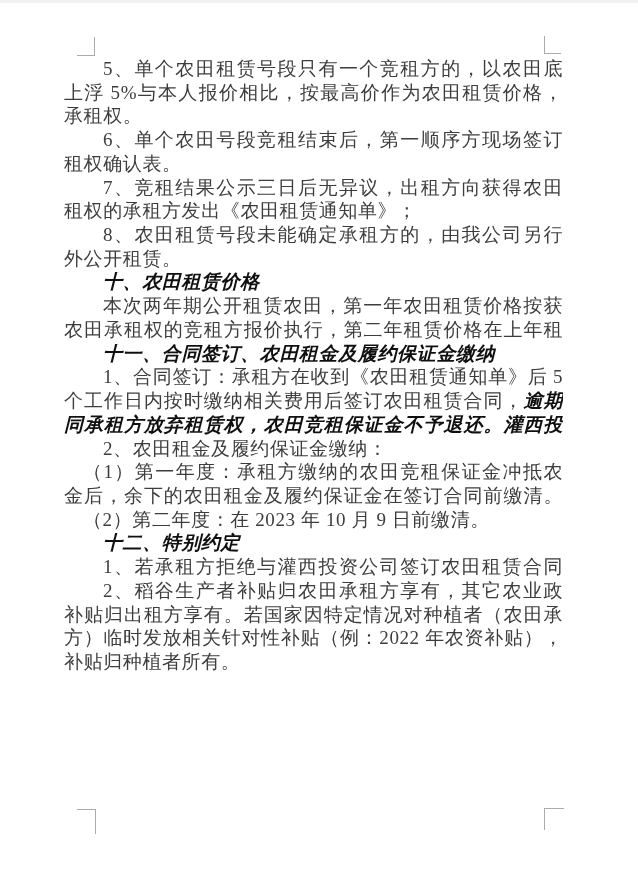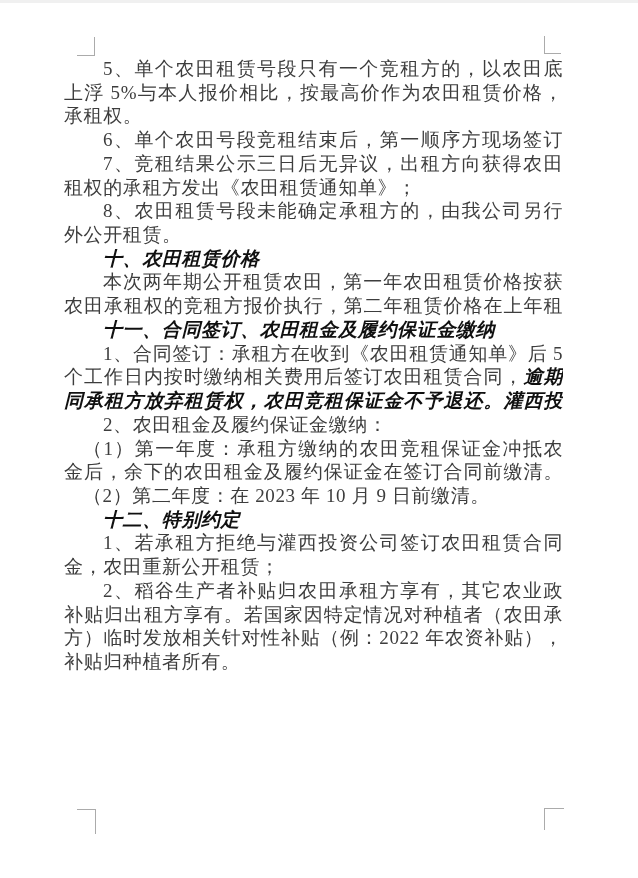--- a/index.html
+++ b/index.html
@@ -69,20 +69,21 @@
   <div class="crop-mark br"></div>
 
   <div class="text-body">
       <div class="para">
         <div class="line j" style="padding-left: 39px;"><span class="run">5、单个农田租赁号段只有一个竞租方的，以农田底价</span></div>
         <div class="line j"><span class="run">上浮 5%与本人报价相比，按最高价作为农田租赁价格，取得</span></div>
         <div class="line"><span class="run">承租权。</span></div>
       </div>
       <div class="para">
         <div class="line j" style="padding-left: 39px;"><span class="run">6、单个农田号段竞租结束后，第一顺序方现场签订承</span></div>
+        <div class="line"><span class="run">租权确认表。</span></div>
       </div>
       <div class="para">
         <div class="line j" style="padding-left: 39px;"><span class="run">7、竞租结果公示三日后无异议，出租方向获得农田承</span></div>
         <div class="line"><span class="run">租权的承租方发出《农田租赁通知单》；</span></div>
       </div>
       <div class="para">
         <div class="line j" style="padding-left: 39px;"><span class="run">8、农田租赁号段未能确定承租方的，由我公司另行对</span></div>
         <div class="line"><span class="run">外公开租赁。</span></div>
       </div>
       <div class="para heading">
@@ -108,21 +109,20 @@
         <div class="line j"><span class="run">金后，余下的农田租金及履约保证金在签订合同前缴清。</span></div>
       </div>
       <div class="para">
         <div class="line" style="padding-left: 19px;"><span class="run">（2）第二年度：在 2023 年 10 月 9 日前缴清。</span></div>
       </div>
       <div class="para heading">
         <div class="line" style="padding-left: 39px;"><span class="run bold">十二、特别约定</span></div>
       </div>
       <div class="para">
         <div class="line j" style="padding-left: 39px;"><span class="run">1、若承租方拒绝与灌西投资公司签订农田租赁合同的，</span></div>
-        <div class="line"><span class="run">金，农田重新公开租赁；</span></div>
       </div>
       <div class="para">
         <div class="line j" style="padding-left: 39px;"><span class="run">2、稻谷生产者补贴归农田承租方享有，其它农业政策</span></div>
         <div class="line j"><span class="run">补贴归出租方享有。若国家因特定情况对种植者（农田承租</span></div>
         <div class="line j"><span class="run">方）临时发放相关针对性补贴（例：2022 年农资补贴），该</span></div>
         <div class="line"><span class="run">补贴归种植者所有。</span></div>
       </div>
     </div>
 </div>
 

